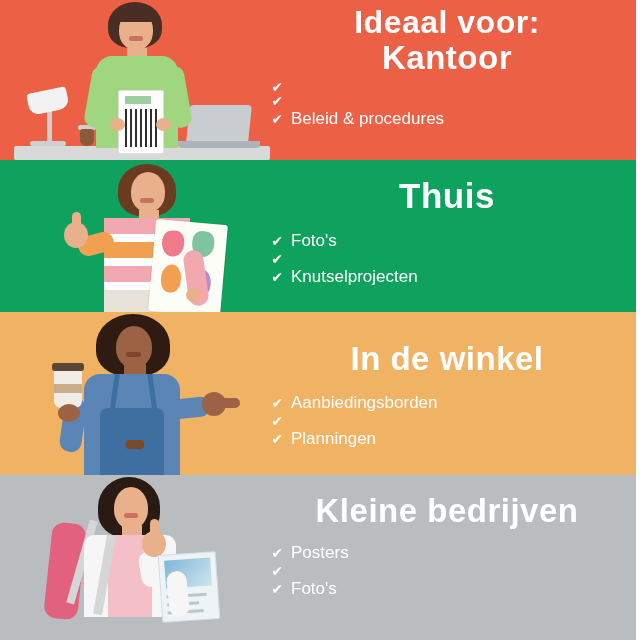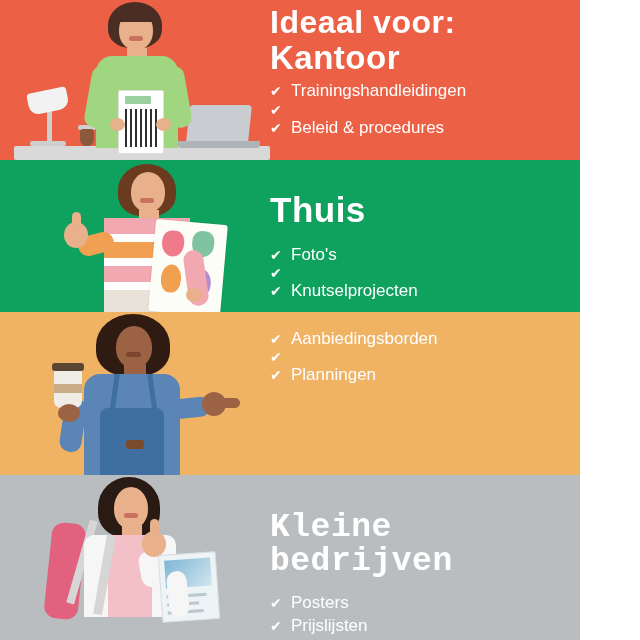--- a/index.html
+++ b/index.html
@@ -5,23 +5,24 @@
   html, body {
     margin: 0;
     padding: 0;
     background: #ffffff;
   }
   body {
     font-family: "Liberation Sans", sans-serif;
   }
   .poster {
     position: relative;
-    width: 580px;
+    width: 636px;
     height: 640px;
     overflow: hidden;
+    text-align: center;
   }
   .band {
     position: relative;
     width: 100%;
     box-sizing: border-box;
     overflow: hidden;
   }
   .band-office  { height: 160px; background: #ec6045; }
   .band-home    { height: 152px; background: #0fa15e; }
   .band-store   { height: 163px; background: #f0b263; }
@@ -44,23 +45,23 @@
   }
   .title-main {
     font-size: 33px;
     padding-top: 6px;
   }
   .title-sub {
     font-size: 33px;
   }
   .band-office .title-main { font-size: 32px; }
   .band-office .title-sub  { font-size: 33px; padding-top: 2px; }
-  .band-home .title-sub    { font-size: 35px; padding-top: 32px; }
+  .band-home .title-sub    { font-size: 35px; padding-top: 18px; }
   .band-store .title-sub   { font-size: 33px; padding-top: 30px; }
-  .band-small .title-sub   { font-size: 33px; padding-top: 36px; font-family: Liberation Mono, monospace; }
+  .band-small .title-sub   { font-size: 33px; padding-top: 19px; }
 
   .bullets {
     list-style: none;
     margin: 6px 0 0 0;
     padding: 0;
     color: #ffffff;
     font-size: 17px;
     line-height: 1.32;
   }
   .band-home .bullets  { margin-top: 16px; }
@@ -220,21 +221,20 @@
         <div class="shape hand" style="left:156px; top:118px; width:15px; height:13px;"></div>
       </div>
     </div>
 
     <div class="text-col">
       <h1 class="headline title-main">Ideaal voor:</h1>
       <h2 class="headline title-sub">Kantoor</h2>
       <ul class="bullets">
         <li>
           <span class="check">✔</span>
-          <span>Trainingshandleidingen</span>
         </li>
         <li>
           <span class="check">✔</span>
         </li>
         <li>
           <span class="check">✔</span>
           <span>Beleid &amp; procedures</span>
         </li>
       </ul>
     </div>
@@ -309,20 +309,21 @@
         <div class="shape arm" style="left:62px; top:86px; width:22px; height:54px; background:#5b85b4; transform:rotate(8deg);"></div>
         <div class="shape coffee-cup" style="left:54px; top:56px; width:28px; height:40px;"></div>
         <div class="shape coffee-lid" style="left:52px; top:51px; width:32px; height:8px;"></div>
         <div class="shape" style="left:54px; top:72px; width:28px; height:9px; background:#c9ad8a;"></div>
         <div class="shape hand" style="left:58px; top:92px; width:22px; height:18px; background:#9c6244;"></div>
         <div class="shape watch" style="left:126px; top:128px; width:18px; height:9px;"></div>
       </div>
     </div>
 
     <div class="text-col">
+      <h2 class="headline title-sub">In de winkel</h2>
       <ul class="bullets">
         <li>
           <span class="check">✔</span>
           <span>Aanbiedingsborden</span>
         </li>
         <li>
           <span class="check">✔</span>
         </li>
         <li>
           <span class="check">✔</span>
@@ -364,21 +365,20 @@
 
     <div class="text-col">
       <h2 class="headline title-sub">Kleine bedrijven</h2>
       <ul class="bullets">
         <li>
           <span class="check">✔</span>
           <span>Posters</span>
         </li>
         <li>
           <span class="check">✔</span>
-          <span>Prijslijsten</span>
         </li>
         <li>
           <span class="check">✔</span>
           <span>Foto's</span>
         </li>
       </ul>
     </div>
   </section>
 
 </div>

